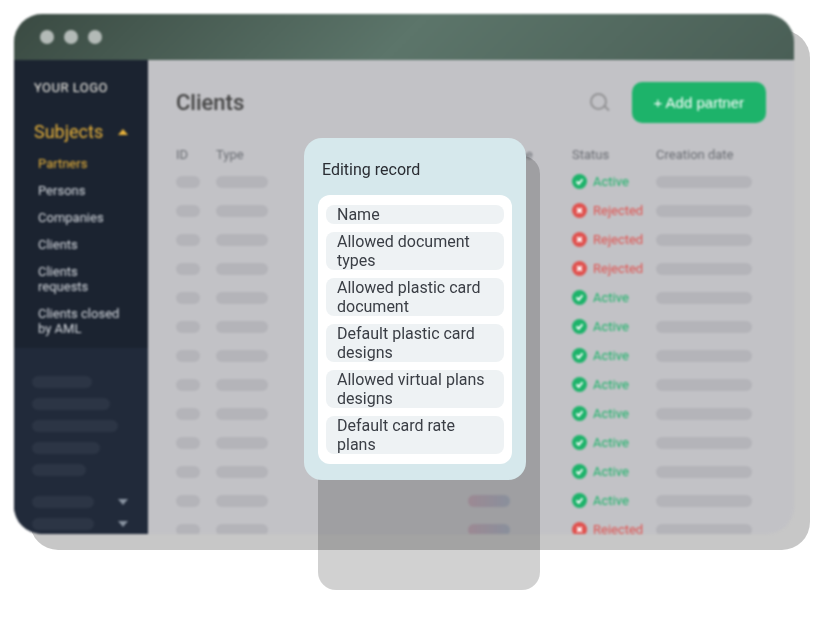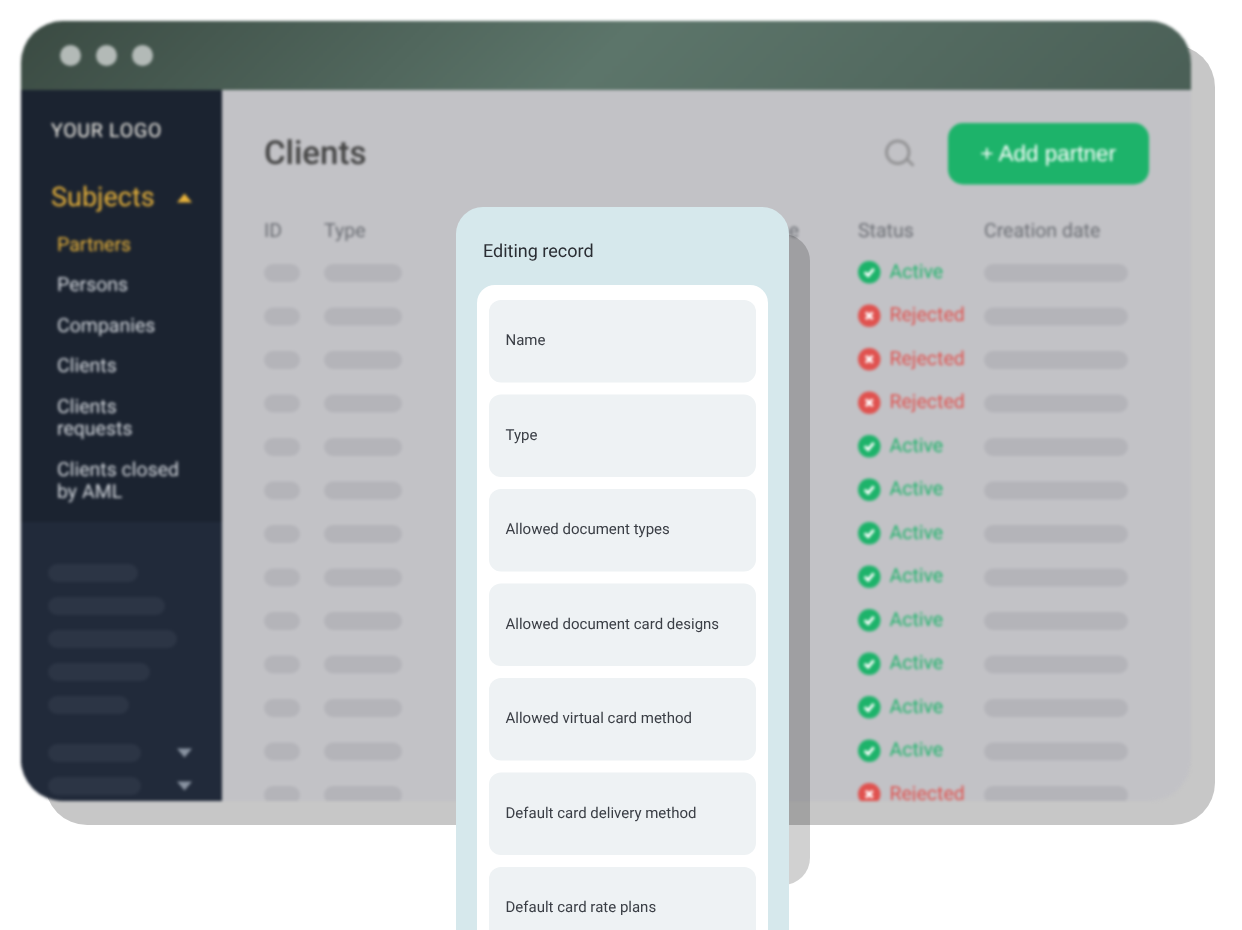--- a/index.html
+++ b/index.html
@@ -161,38 +161,38 @@
   .modal {
     position: absolute;
     top: 138px; left: 304px;
     width: 222px;
     background: #d6e8ec;
     border-radius: 18px;
     padding: 22px 14px 16px 14px;
     z-index: 5;
   }
   .modal-title {
-    font-size: 12px;
+    font-size: 16px;
     color: #2a2d33;
     margin-bottom: 16px;
     padding-left: 4px;
   }
   .modal-inner {
     background: #fff;
     border-radius: 12px;
     padding: 10px 8px;
     display: flex;
     flex-direction: column;
     gap: 8px;
   }
   .field {
     background: #eef2f4;
     border-radius: 8px;
-    padding: 22px 11px;
-    font-size: 10px;
+    padding: 0 11px;
+    font-size: 16px;
     color: #3a3e45;
     cursor: pointer;
   }
 </style>
 </head>
 <body>
 
 <div class="window-shadow"></div>
 
 <div class="window">
@@ -568,20 +568,19 @@
         </div>
     </main>
   </div>
 </div>
 
 <div class="modal-shadow"></div>
 <div class="modal">
   <div class="modal-title">Editing record</div>
   <div class="modal-inner" id="modal-fields">
       <div class="field">Name</div>
-      <div class="field">Type</div>
       <div class="field">Allowed document types</div>
-      <div class="field">Allowed document card designs</div>
-      <div class="field">Allowed virtual card method</div>
-      <div class="field">Default card delivery method</div>
+      <div class="field">Allowed plastic card document</div>
+      <div class="field">Default plastic card designs</div>
+      <div class="field">Allowed virtual plans designs</div>
       <div class="field">Default card rate plans</div>
     </div>
 </div>
 
 </body></html>

